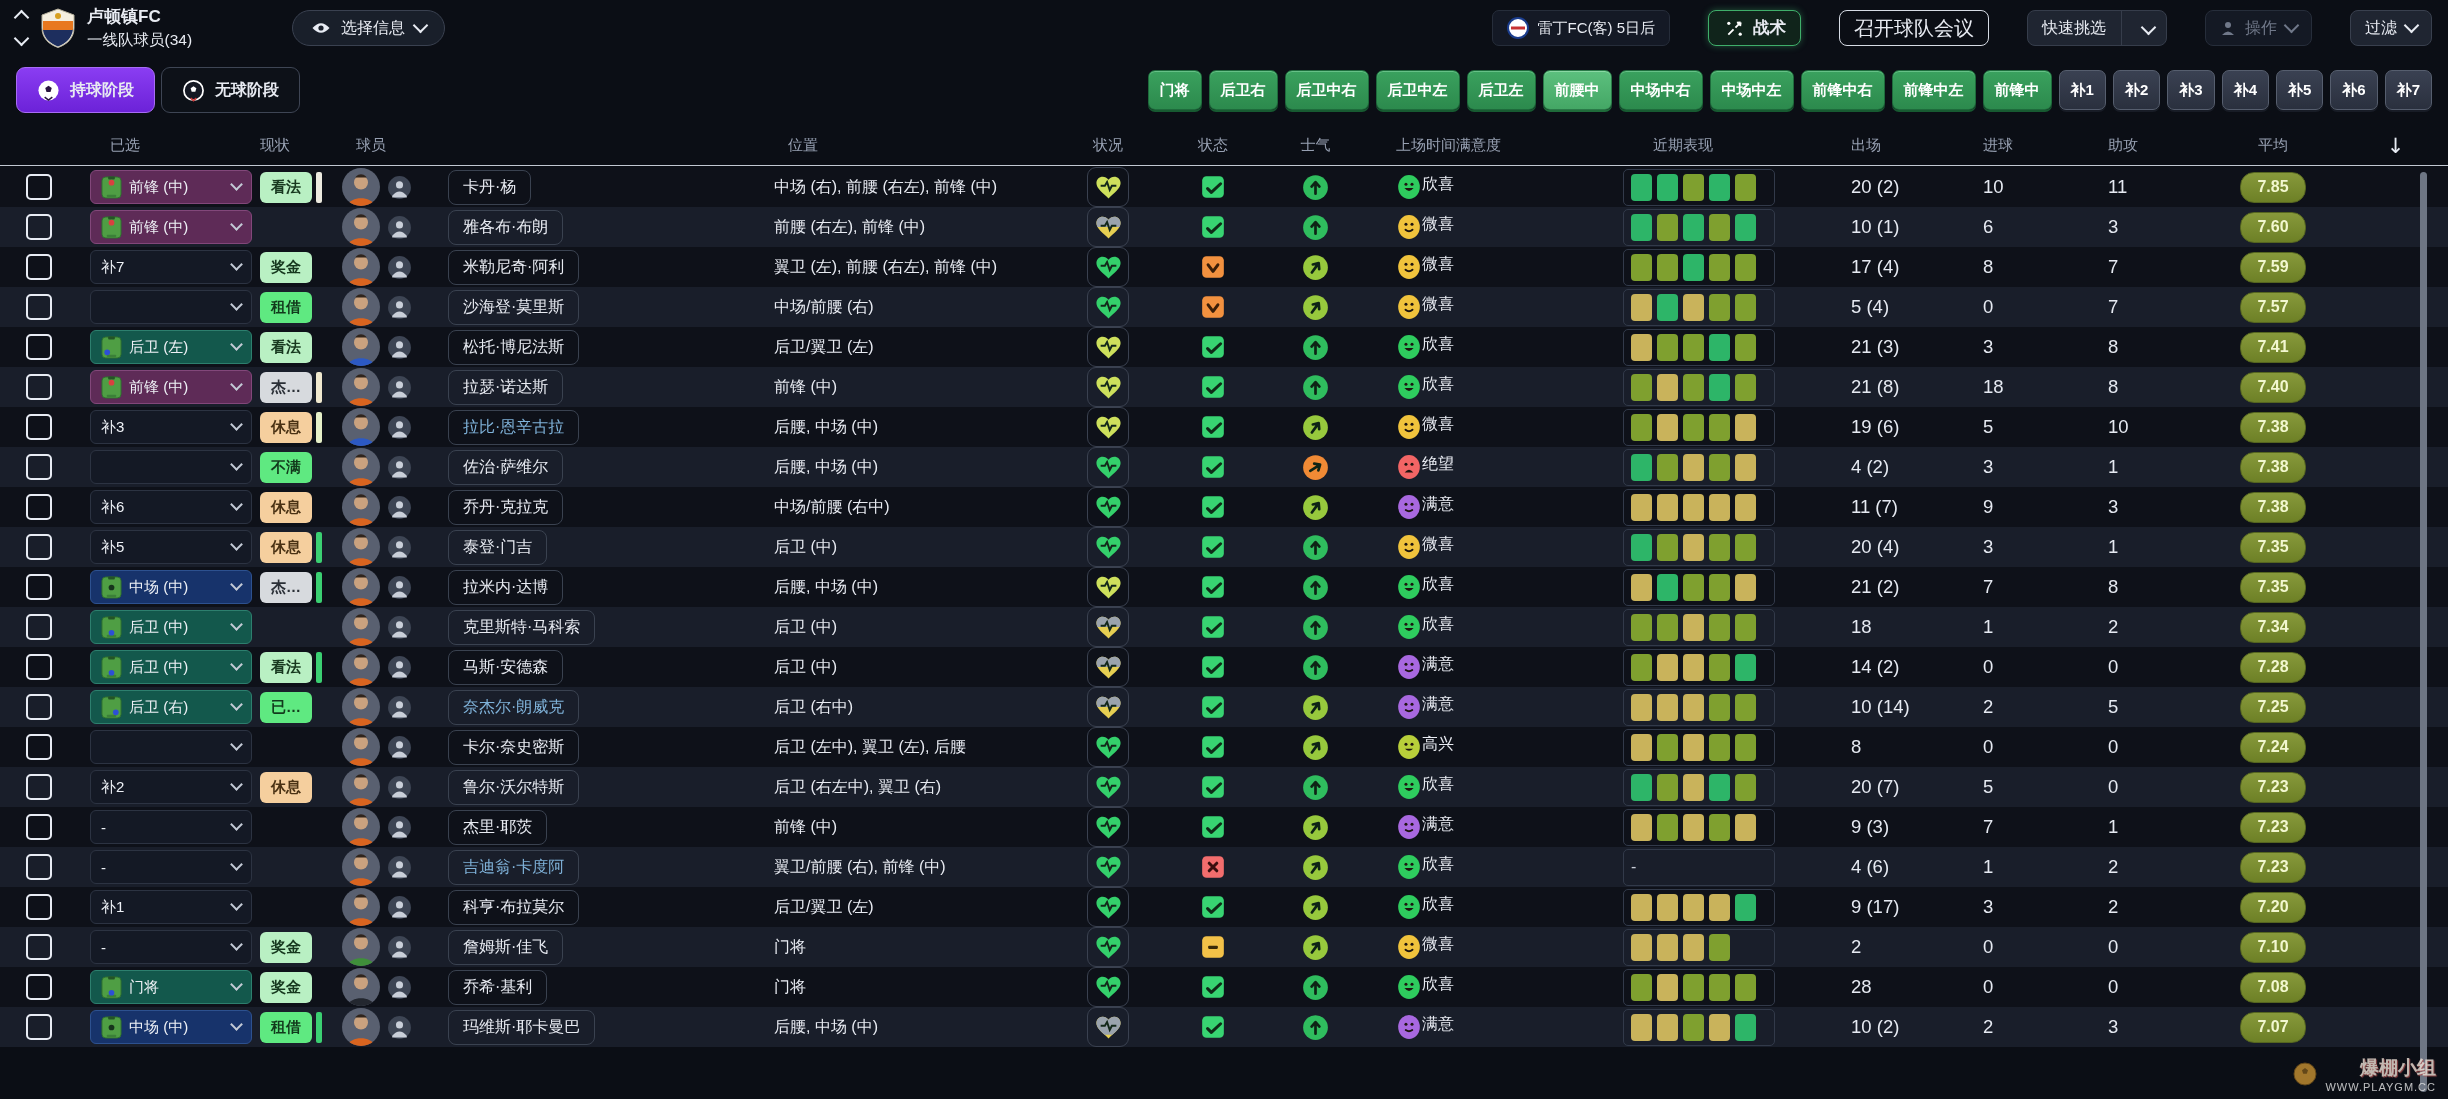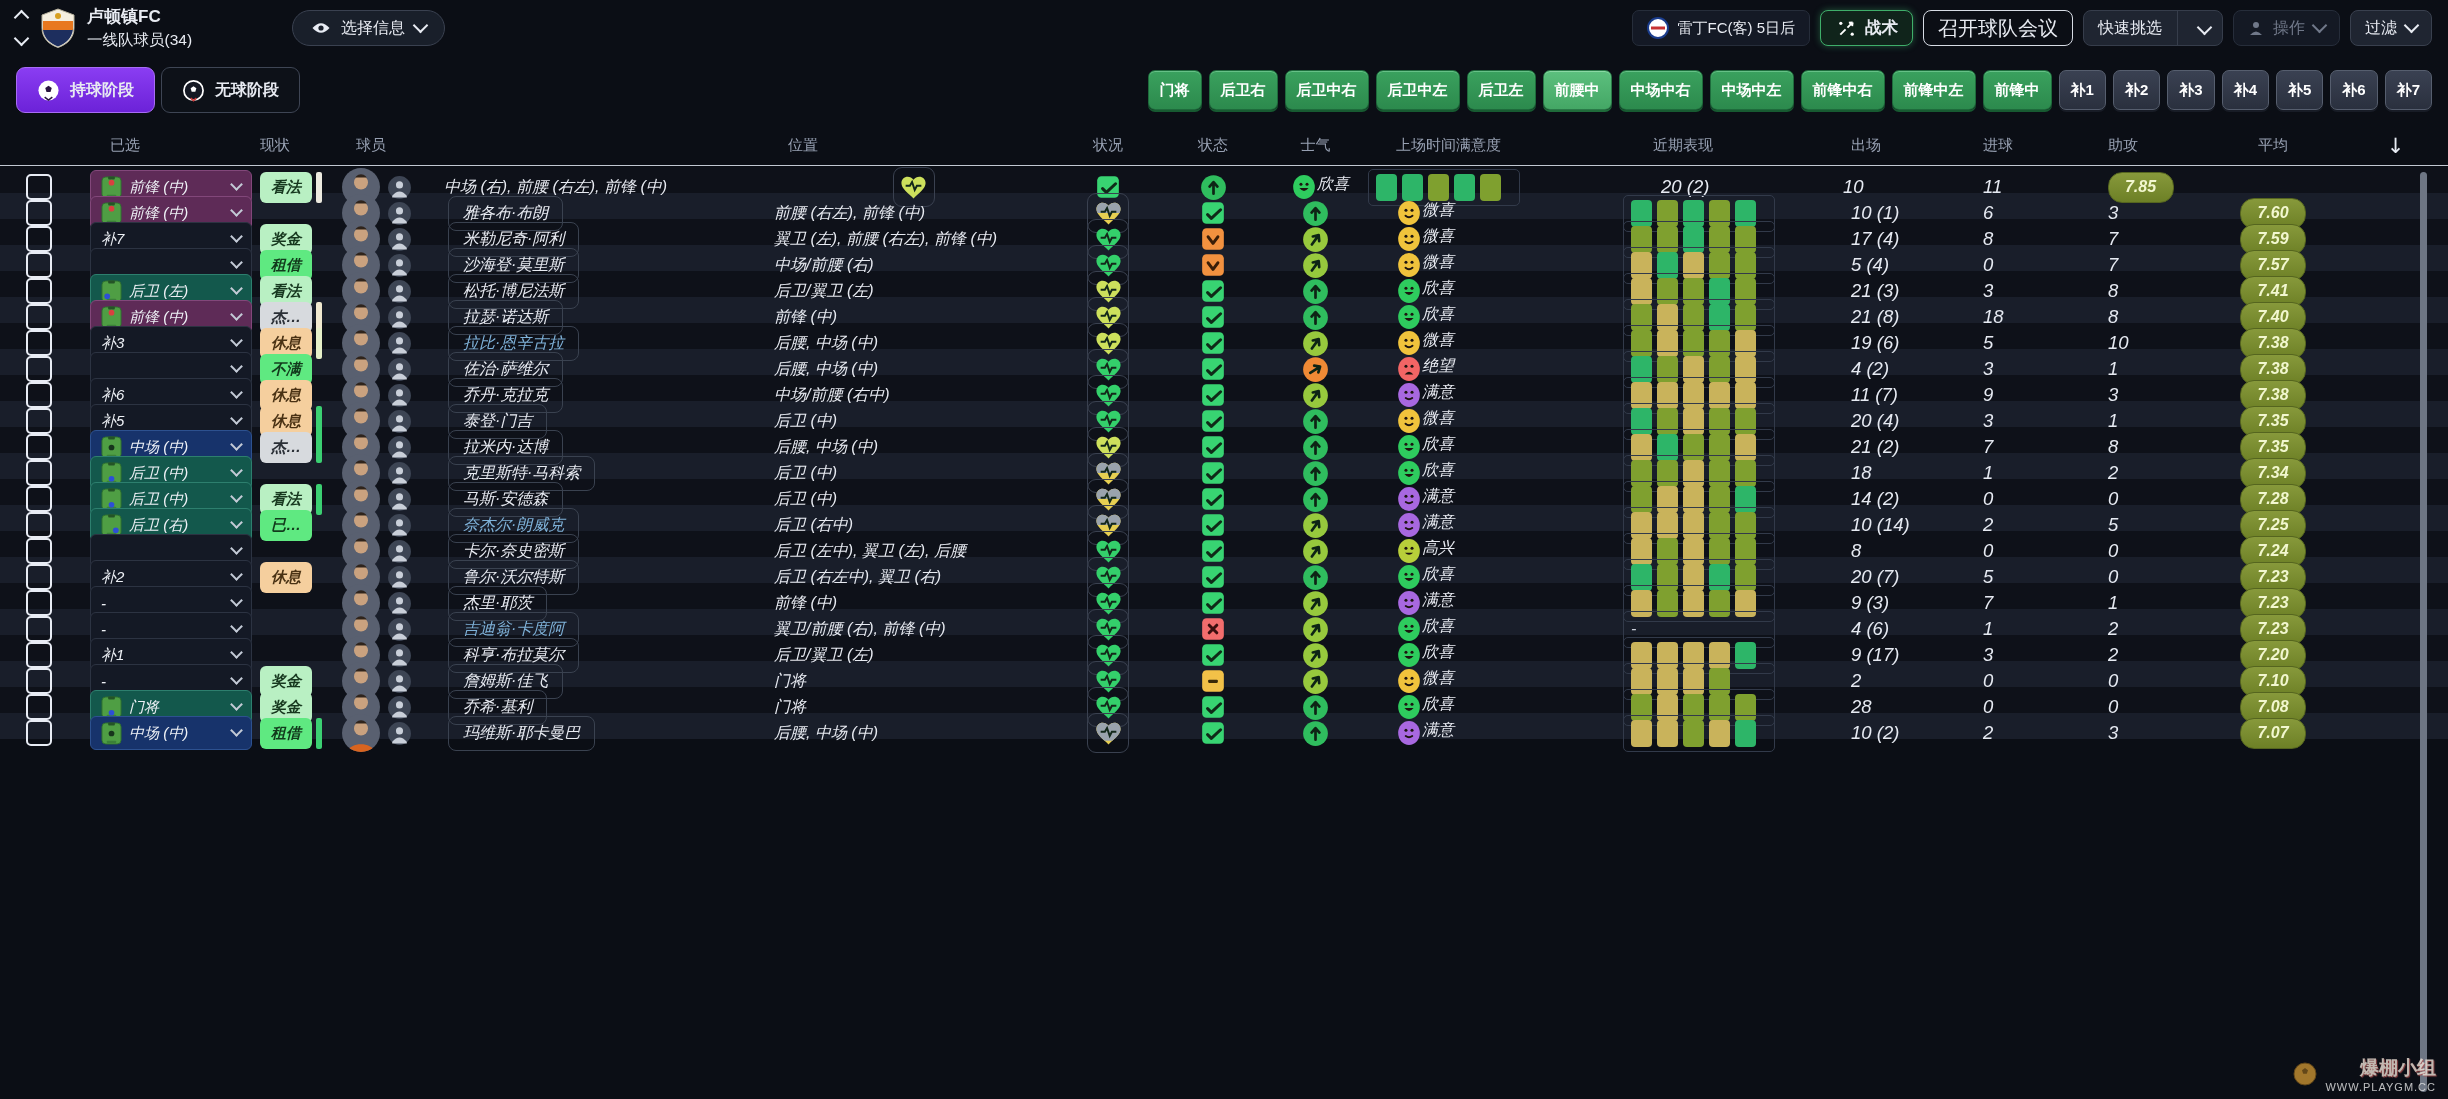--- a/index.html
+++ b/index.html
@@ -9,21 +9,21 @@
   
   .topbar{position:absolute;top:0;left:0;right:0;height:56px;display:flex;align-items:center;padding:0 16px;box-sizing:border-box;gap:12px;}
   .navchev{display:flex;flex-direction:column;gap:10px;color:#e8ecf4;margin-right:2px;}
   .navchev .chv{margin:0;}
   .navchev .up{transform:rotate(225deg);}
   .clubtext .l1{font-size:17px;font-weight:bold;}
   .clubtext .l2{font-size:15.5px;margin-top:2px;}
   .pill{display:flex;align-items:center;gap:10px;background:#191f2a;border:1.5px solid #3a4150;border-radius:18px;height:36px;padding:0 18px;font-size:16px;cursor:pointer;box-sizing:border-box;}
   .selinfo{margin-left:88px;text-align:right;}
   .tr-group{margin-left:auto;display:flex;align-items:center;gap:10px;}
-  .btn{display:flex;align-items:center;gap:9px;height:36px;border-radius:8px;padding:0 14px;font-size:16px;box-sizing:border-box;white-space:nowrap;}
+  .btn{display:flex;align-items:center;gap:9px;height:36px;border-radius:8px;padding:0 14px;font-size:16px;box-sizing:border-box;white-space:nowrap;margin-left:28px;}
   .nextmatch{background:#141925;border:1px solid #262d3a;border-radius:7px;font-size:15px;}
   .tactics{background:#10241b;border:1.5px solid #3fae6a;box-shadow:0 0 7px rgba(63,174,106,.45);font-weight:bold;font-size:16.5px;padding-left:16px;}
   .meeting{background:transparent;border:1.5px solid #d6dbe4;font-size:20px;}
   .quick{background:#1f2531;border:1px solid #363d4b;padding-right:0;}
   .quick .divider{width:1px;height:36px;background:#363d4b;margin-left:6px;}
   .quick .chevbox{padding:0 12px;}
   .actions{background:#141924;border:1px solid #262d3a;color:#707889;}
   .filterbtn{background:#1f2531;border:1px solid #39404e;}
   
   .phase-row{position:absolute;top:60px;left:16px;right:16px;height:60px;display:flex;align-items:center;}
@@ -36,21 +36,21 @@
   .posbtn.green{background:linear-gradient(#3aa15e,#2c8a4d);border:1px solid #1e6b3c;box-shadow:inset 0 1px 0 #66c087,0 2px 0 #175a31;}
   .posbtn.green-light{background:linear-gradient(#5cc07e,#44a765);border:1px solid #2a7a48;box-shadow:inset 0 1px 0 #8ad8a4,0 2px 0 #1f6b3a;}
   .posbtn.dark{background:linear-gradient(#3a4152,#2a303e);border:1px solid #565e6e;box-shadow:0 2px 0 #181c26;}
   
   .thead{position:absolute;top:126px;left:0;right:0;height:40px;display:grid;grid-template-columns:var(--cols);align-items:center;color:#97a0b2;font-size:15px;border-bottom:1.5px solid #c2c8d2;box-sizing:border-box;}
   .th{white-space:nowrap;}
   .pl14{padding-left:14px;} .pl20{padding-left:20px;} .pl28{padding-left:28px;} .pl30{padding-left:30px;}
   .center{justify-self:center;}
   .sort{color:#e8ecf4;font-size:21px;font-family:"DejaVu Sans",sans-serif;}
   #rows{position:absolute;top:167px;left:0;right:0;bottom:0;overflow:hidden;}
-  .prow{height:26px;display:grid;grid-template-columns:var(--cols);align-items:center;font-style:italic;}
+  .prow{height:40px;display:grid;grid-template-columns:var(--cols);align-items:center;}
   .prow.odd{background:#0e1119;} .prow.even{background:#191e2a;}
   .cb{width:22px;height:22px;border:2.5px solid #e8ecf4;border-radius:5px;margin-left:26px;display:block;}
   .dd{height:34px;margin-right:8px;border-radius:6px;display:flex;align-items:center;gap:7px;padding:0 10px;font-size:15px;box-sizing:border-box;color:#eef1f6;cursor:pointer;}
   .dd .lbl{flex:1;white-space:nowrap;overflow:hidden;}
   .dd .chv{color:#c3cad6;width:7px;height:7px;border-width:2px;}
   .dd.plain{background:#141925;border:1px solid #2c3342;}
   .dd.purple{background:#5e2b57;border:1px solid #82477a;}
   .dd.teal{background:#13584c;border:1px solid #2d7f6e;}
   .dd.blue{background:#17336b;border:1px solid #2d518f;}
   .tagcell{display:flex;align-items:center;gap:4px;}
@@ -256,20 +256,21 @@
           </svg>
         </span>
         <span>
           <svg width="25" height="25" viewBox="0 0 24 24">
             <circle cx="12" cy="12" r="11" fill="#3d4554"></circle>
             <circle cx="12" cy="9.5" r="3.4" fill="#c9cfd9"></circle>
             <path d="M5 20 q7 -8.5 14 0 v1.5 h-14 z" fill="#c9cfd9"></path>
           </svg>
         </span>
       </div>
+      <div><span class="namechip">卡丹·杨</span></div>
       <div><span class="pos">中场 (右), 前腰 (右左), 前锋 (中)</span></div>
       <div class="heartbox">
         <svg width="29" height="29" viewBox="0 0 24 24">
           <path d="M12 21l-1.6-1.5C5.2 14.9 2 11.9 2 8.3 2 5.4 4.3 3.2 7.2 3.2c1.8 0 3.6.9 4.8 2.3 1.2-1.4 3-2.3 4.8-2.3 2.9 0 5.2 2.2 5.2 5.1 0 3.6-3.2 6.6-8.4 11.2L12 21z" fill="#cde05c"></path>
           <polyline points="5.5,10.5 9,10.5 10.8,7.5 13,14 14.8,10.5 18.5,10.5" fill="none" stroke="#13281a" stroke-width="1.6"></polyline>
         </svg>
       </div>
       <div class="ctr">
         <svg width="26" height="26" viewBox="0 0 24 24">
           <rect x="2" y="2" width="20" height="20" rx="4" fill="#38d472"></rect>

